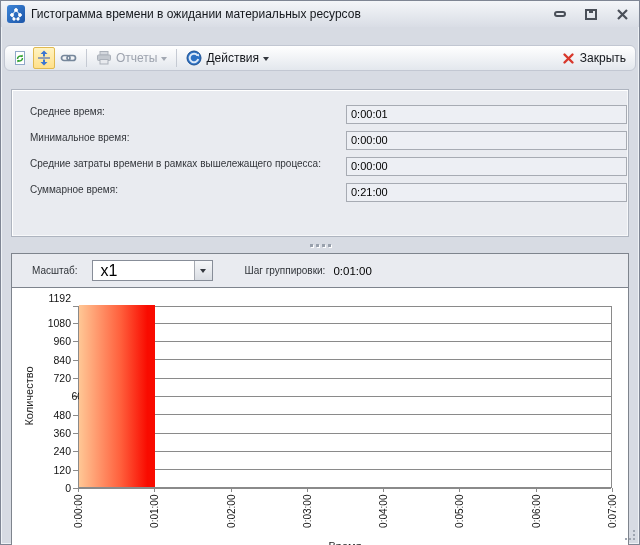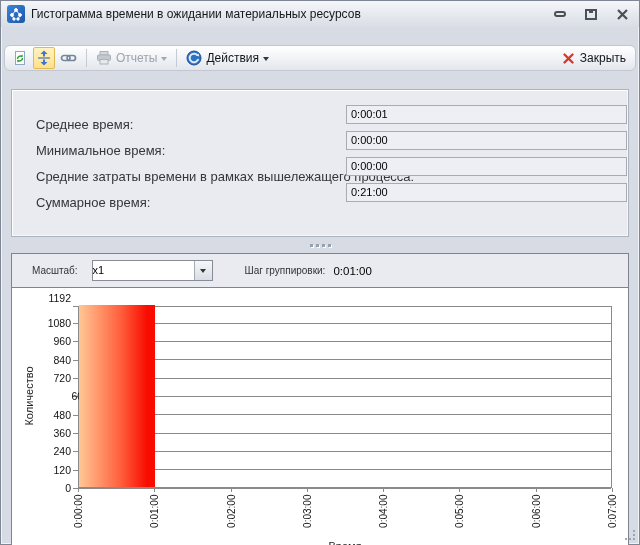--- a/index.html
+++ b/index.html
@@ -47,35 +47,35 @@
   .close-group { margin-left:auto; display:flex; align-items:center; gap:5px; }
   
   .form-panel {
     margin:6px 10px 0; height:148px;
     background:#E9EBF0;
     border:1px solid #AEB4BF;
     box-shadow: inset 1px 1px 0 #FFFFFF, inset -1px -1px 0 #F7F8FA;
     padding-top:13px;
   }
   .stat-row { position:relative; height:26px; }
-  .stat-label { position:absolute; left:18px; top:14px; font-size:13px; color:#33363B; white-space:nowrap;margin-left:6px; }
+  .stat-label { position:absolute; left:18px; top:3px; font-size:10px; color:#33363B; white-space:nowrap; }
   .stat-field {
     position:absolute; left:334px; top:2px; width:281px; height:19px;
     background:#EDEFF4; border:1px solid #A7ABB3;
     font-size:11px; line-height:17px; color:#000; padding:0 4px;
   }
   
   .splitter { height:16px; display:flex; align-items:center; justify-content:center; gap:3px; }
   .splitter i { width:3px; height:3px; background:#98A0AC; box-shadow:1px 1px 0 #FDFDFE; }
   
   .lower-panel { margin:0 10px; height:312px; border:1px solid #7E848D; background:#fff; }
   .scale-row { height:34px; background:#E9EBF0; border-bottom:1px solid #7E848D; display:flex; align-items:center; padding-left:20px; }
   .ctl-label { font-size:10px; color:#2F3338; }
   .combo { margin-left:14px; width:121px; height:21px; border:1px solid #878D98; background:#fff; display:flex; }
-  .combo-text { flex:1; font-size:11px; line-height:19px; padding-left:0; color:#000; }
+  .combo-text { flex:1; font-size:16px; line-height:19px; padding-left:0; color:#000;margin-left:8px; }
   .combo-btn { width:18px; border-left:1px solid #A6AAB2; background:linear-gradient(#F6F7F9,#D9DDE3); display:flex; align-items:center; justify-content:center; }
   .group-label { margin-left:32px; }
   .group-value { margin-left:8px; font-size:11.5px; color:#000; }
   .chart-area { position:relative; height:276px; background:#fff; overflow:hidden; }
   .plot { position:absolute; border-left:1px solid #8A8A8A; border-right:1px solid #8A8A8A; border-bottom:1px solid #8A8A8A; }
   .grid-line { position:absolute; left:0; width:100%; height:1px; background:#8A8A8A; }
   .y-tick { position:absolute; height:1px; width:5px; background:#8A8A8A; }
   .x-tick { position:absolute; width:1px; height:4px; background:#8A8A8A; }
   .y-tick-label { position:absolute; width:42px; text-align:right; font-size:10.5px; color:#111; }
   .x-tick-label { position:absolute; width:44px; height:11px; font-size:10px; color:#111; text-align:right; transform:rotate(-90deg); white-space:nowrap; }

